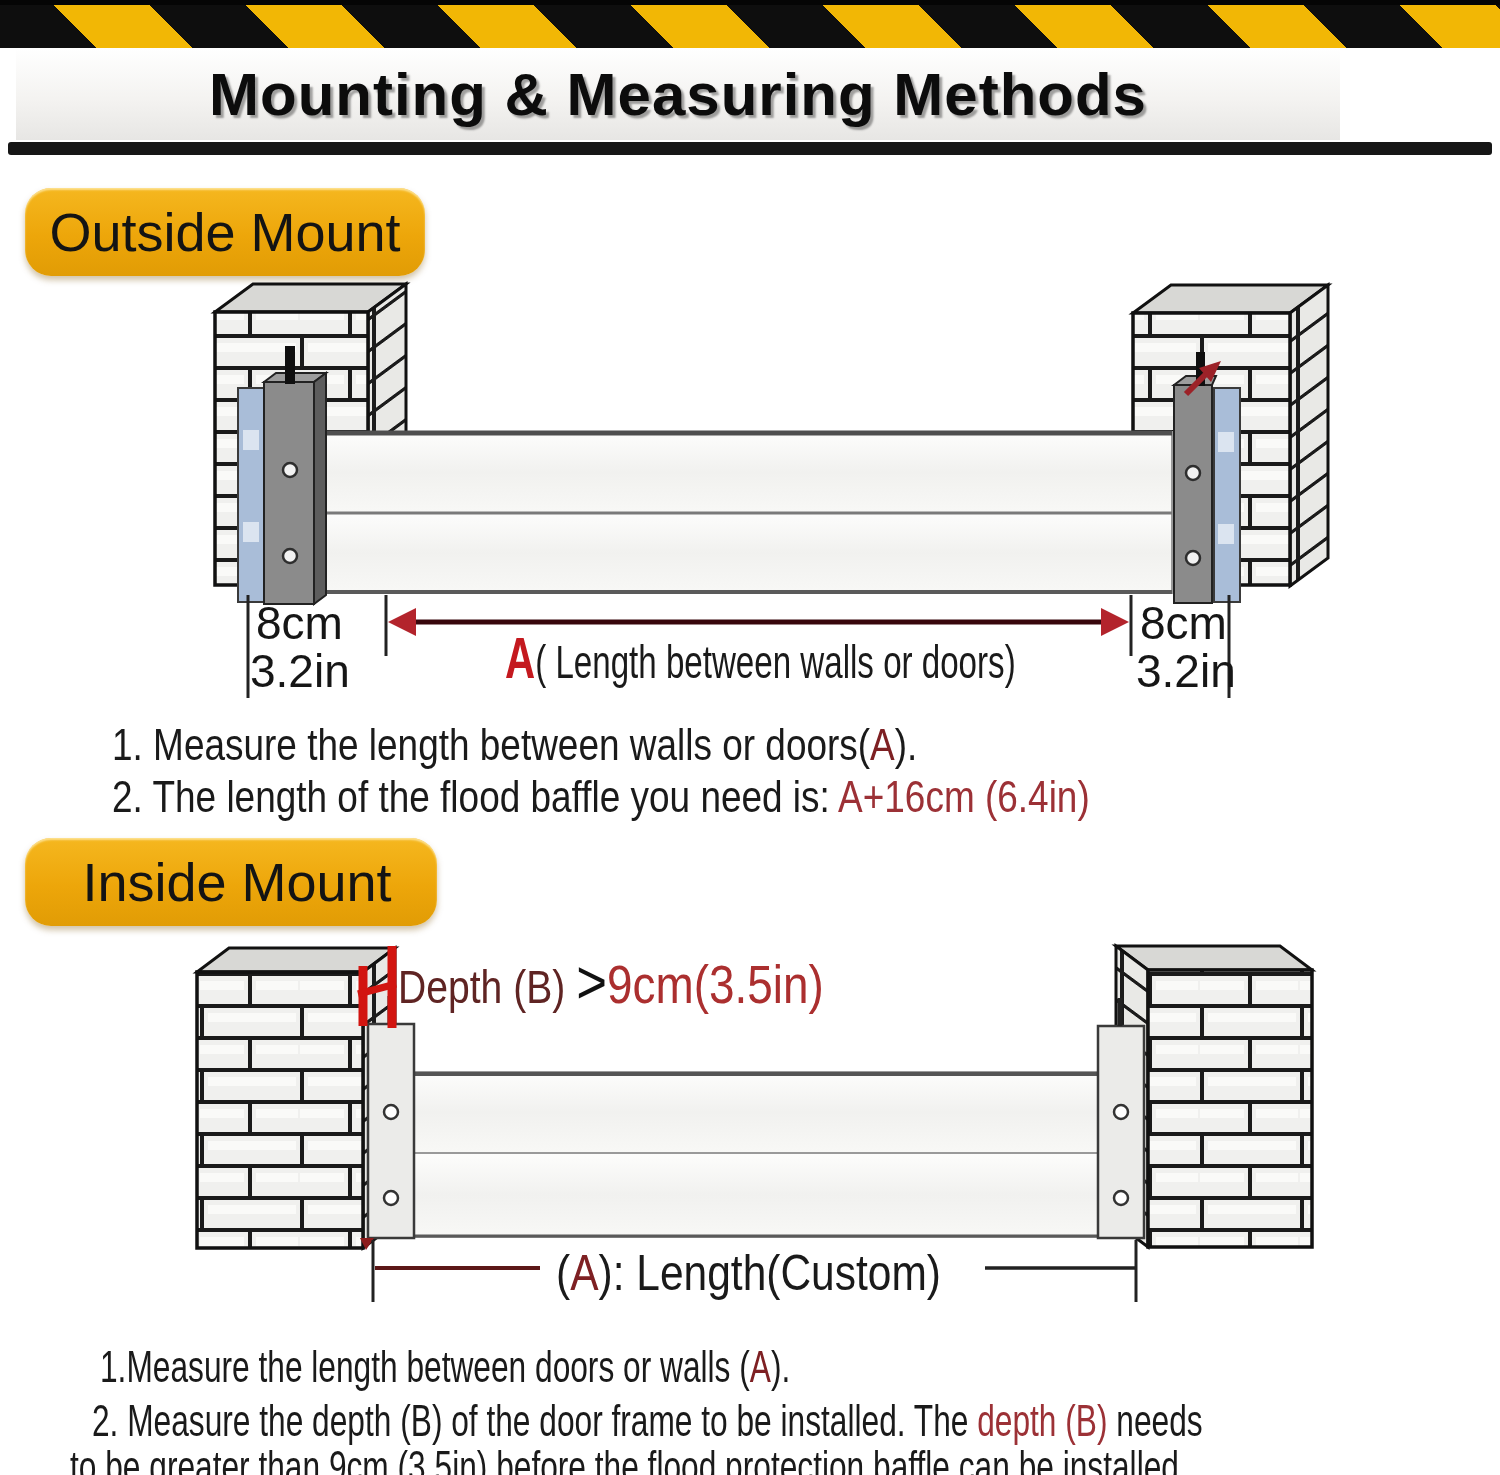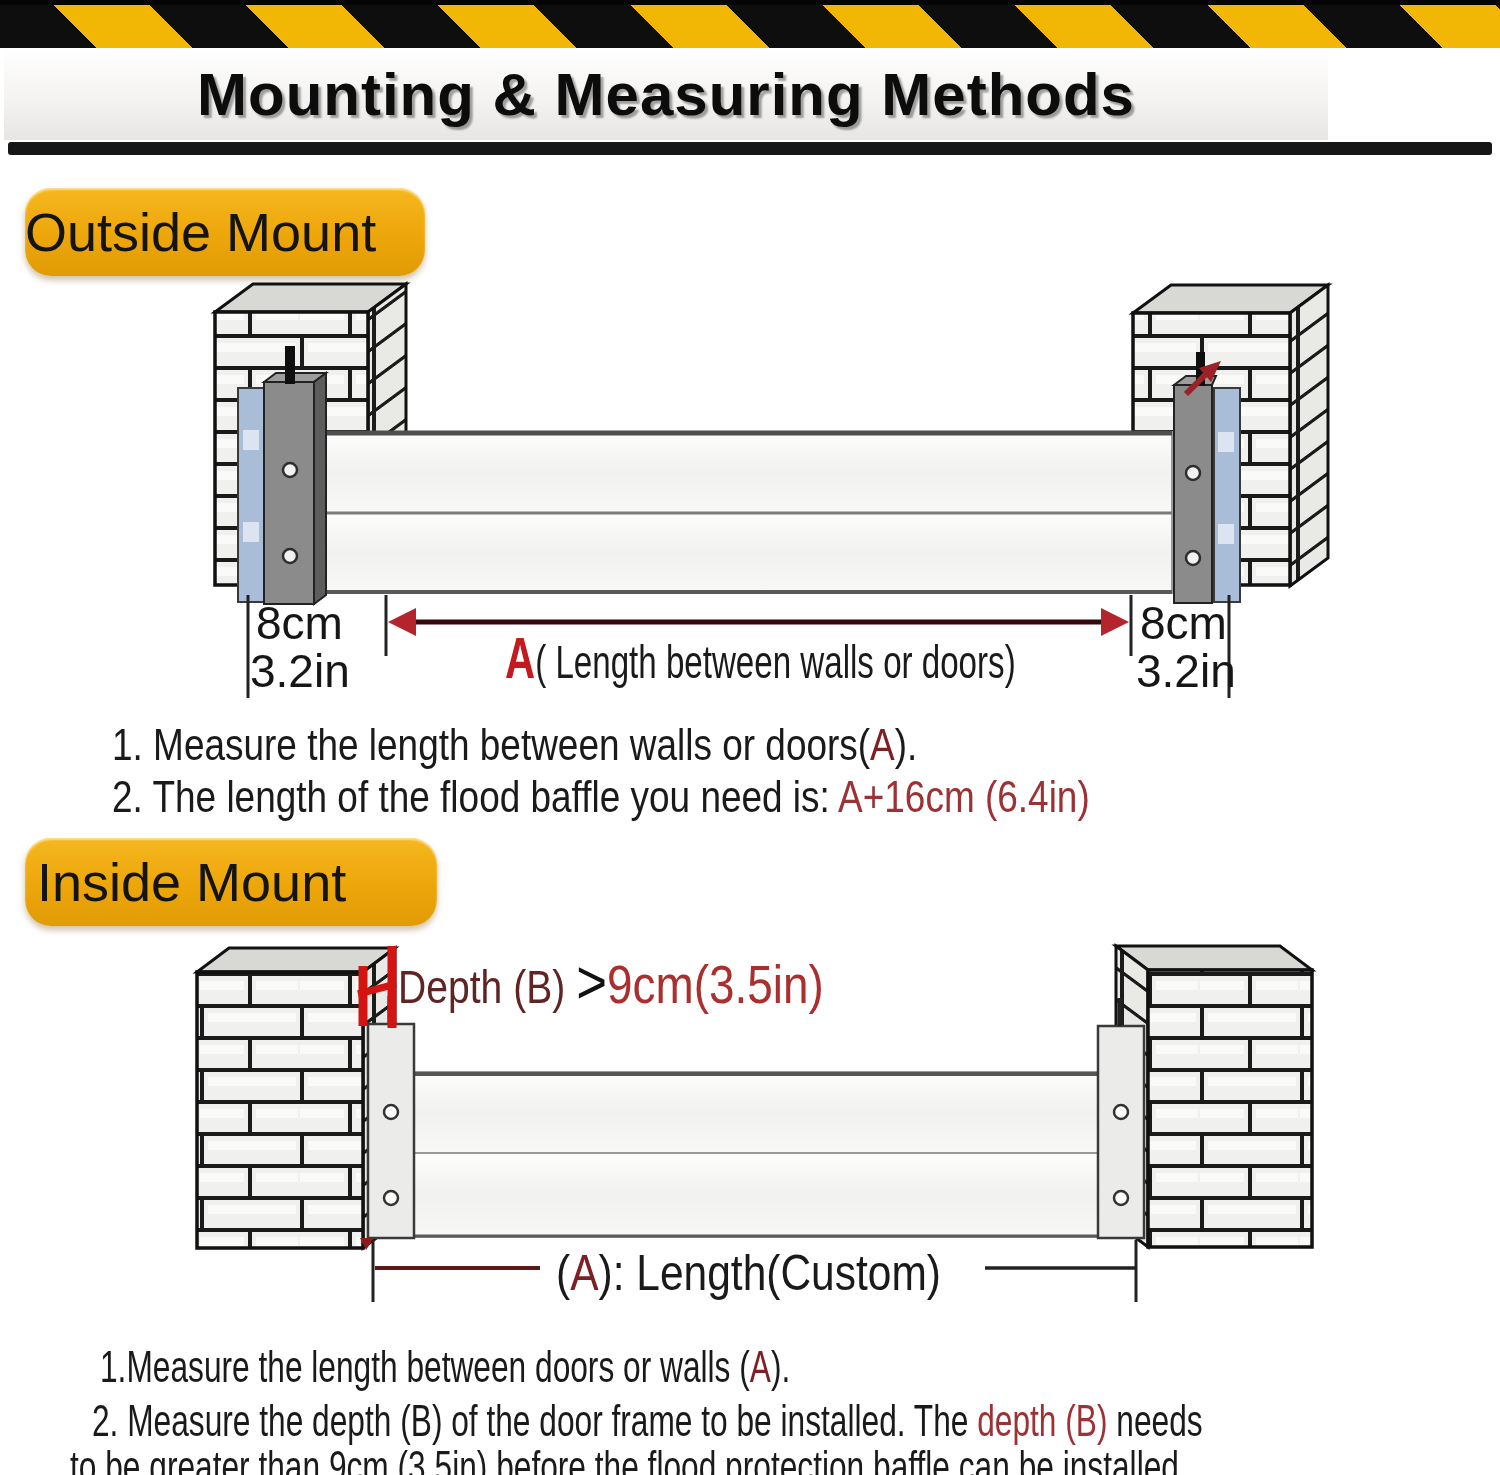--- a/index.html
+++ b/index.html
@@ -4,32 +4,32 @@
 <style>
   html,body{margin:0;padding:0;background:#fff;}
   .page{position:relative;width:1500px;height:1475px;background:#ffffff;
         font-family:"Liberation Sans",sans-serif;overflow:hidden;}
   .abs{position:absolute;}
 
   
   .tape{left:0;top:0;width:1500px;height:48px;box-sizing:border-box;
         border-top:5px solid #050505;
         background:repeating-linear-gradient(45deg,#0e0e0e 0 68px,#f2b705 68px 136px);}
-  .title-band{left:4px;top:48px;width:1324px;height:92px;
+  .title-band{left:16px;top:48px;width:1324px;height:92px;
         background:linear-gradient(180deg,#ffffff 0%,#f4f3f1 55%,#e7e6e4 100%);
         display:flex;align-items:center;justify-content:center;}
   .title{font-size:60px;font-weight:bold;color:#0c0c0c;letter-spacing:1px;white-space:nowrap;
         text-shadow:3px 3px 2px rgba(0,0,0,0.35);}
   .divider{left:8px;top:142px;width:1484px;height:13px;background:#161616;border-radius:3px;}
 
   
   .badge{left:25px;width:400px;height:88px;border-radius:26px;
         background:linear-gradient(180deg,#f5b71f 0%,#eda60a 55%,#e19c05 100%);
         box-shadow:0 4px 6px rgba(120,80,0,0.35), inset 0 2px 2px rgba(255,235,170,0.8);
-        display:flex;align-items:center;justify-content:flex-start;
+        display:flex;align-items:center;justify-content:center;
         font-size:54px;color:#141414;white-space:nowrap;}
   .dim-text{font-size:46px;color:#161616;white-space:nowrap;}
   .line{display:inline-block;transform-origin:0 0;white-space:nowrap;color:#1a1a1a;}
   .s84{transform:scaleX(0.84);font-size:44px;}
   .s72{transform:scaleX(0.72);font-size:44px;}
   .s85{transform:scaleX(0.85);}
   .big-a{color:#c4191f;font-weight:bold;font-size:58px;}
   .red-a{color:#7e2023;}
   .red-val{color:#9c3136;}
   .maroon{color:#5f2423;font-size:46px;}

